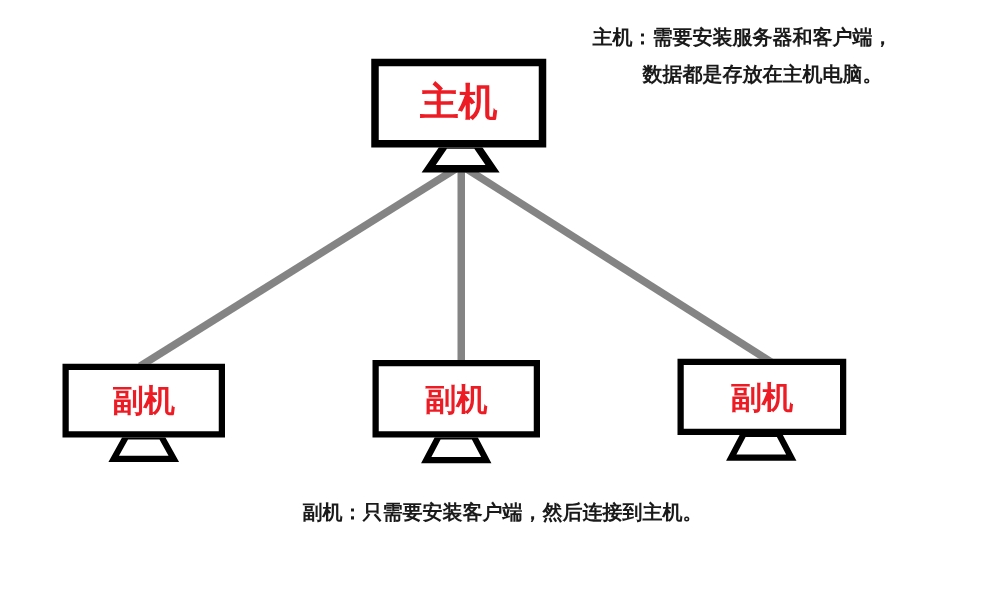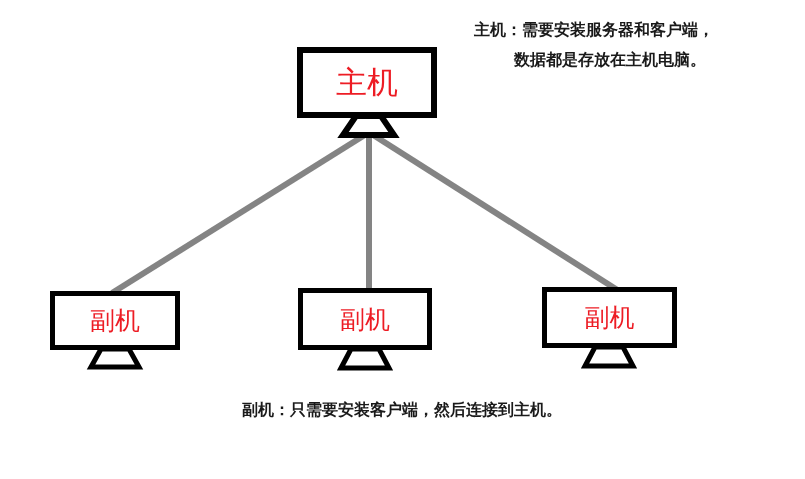--- a/index.html
+++ b/index.html
@@ -28,21 +28,21 @@
     box-sizing: border-box;
     background: #ffffff;
     border: 5px solid #000000;
     display: flex;
     align-items: center;
     justify-content: center;
     z-index: 2;
   }
   .monitor .label {
     color: #ed1c24;
-    font-weight: normal;
+    font-weight: bold;
     line-height: 1;
     white-space: nowrap;
   }
   .monitor.host {
     left: 297px;
     top: 47px;
     width: 140px;
     height: 71px;
     border-width: 6px;
   }

